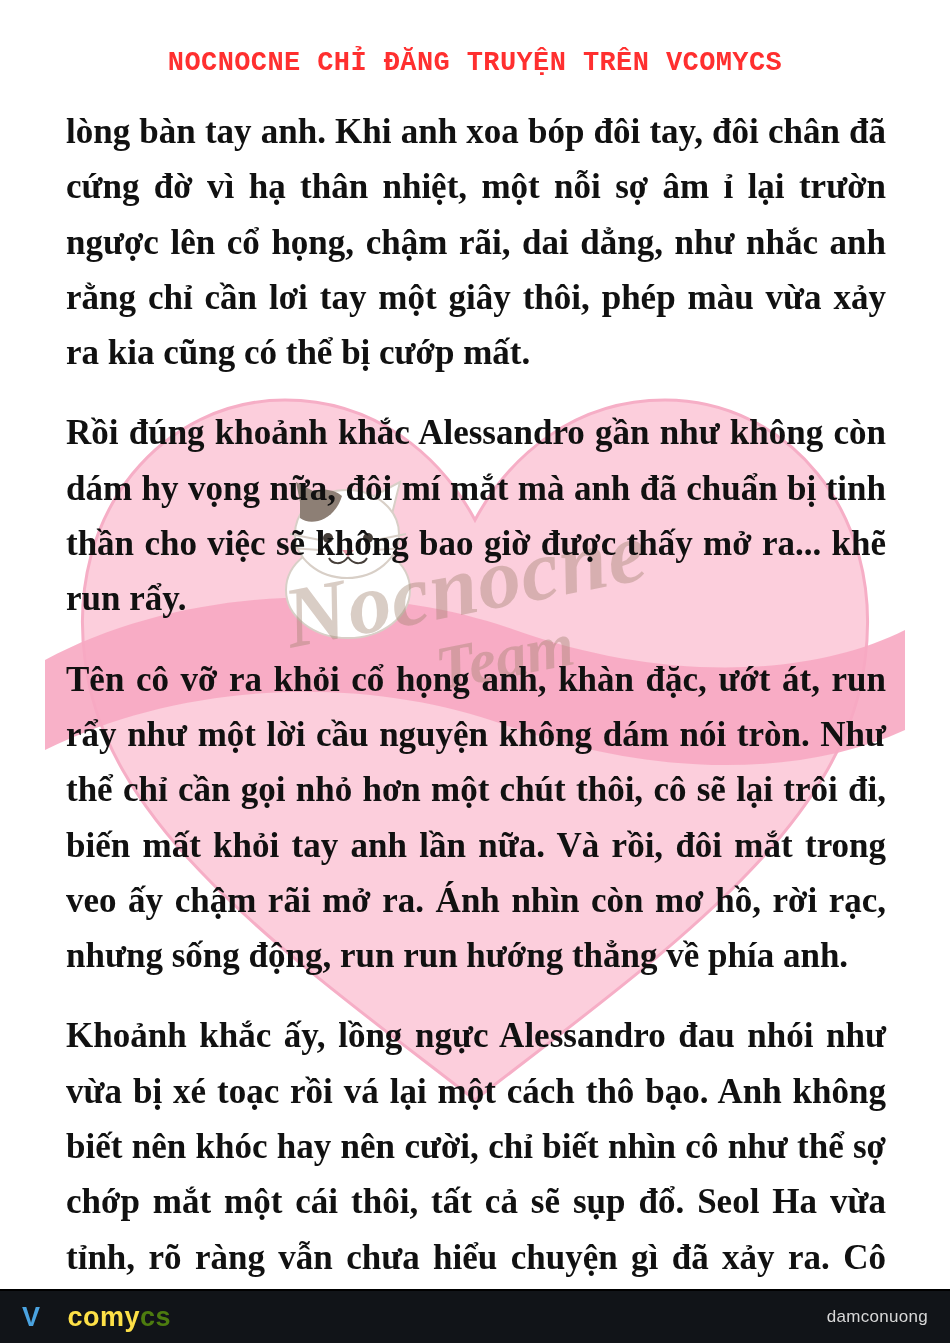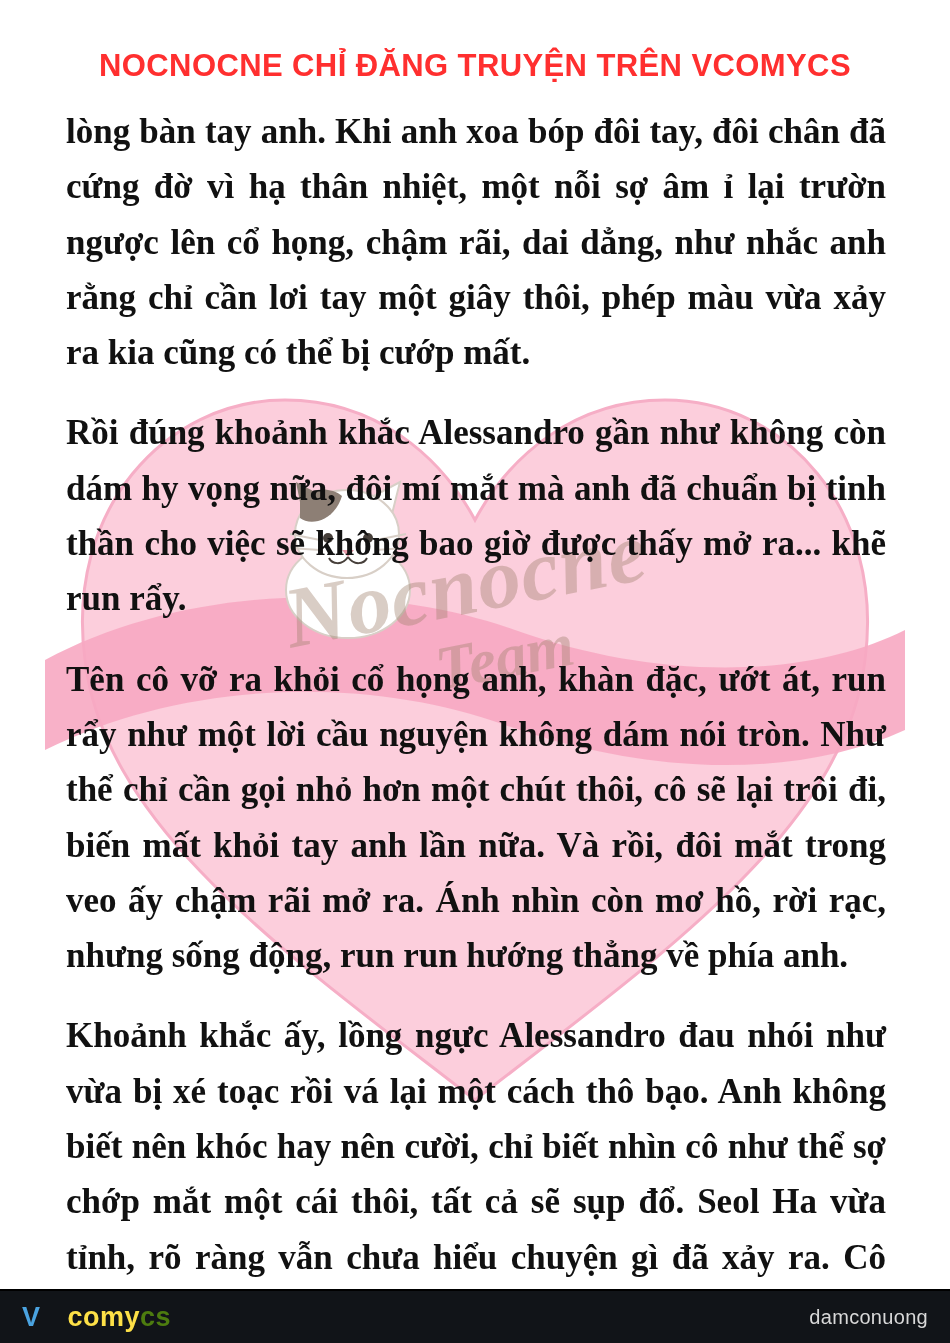--- a/index.html
+++ b/index.html
@@ -72,24 +72,24 @@
     inset: 0;
   }
 
   .banner {
     position: absolute;
     top: 48px;
     left: 0;
     width: 100%;
     text-align: center;
     color: #ff2f2f;
-    font-size: 31px;
+    font-size: 27px;
     font-weight: 700;
     letter-spacing: 0.4px;
-    font-family: Liberation Sans, sans-serif;
+    font-family: Liberation Mono, monospace;
   }
 
   .body-text {
     position: absolute;
     top: 104px;
     left: 66px;
     width: 820px;
     color: #111111;
     font-size: 35px;
     font-weight: 700;
@@ -128,21 +128,21 @@
     font-size: 27px;
     font-weight: 700;
     letter-spacing: 0.5px;
   }
   .footer-logo .v { color: #4aa3e0; }
   .footer-logo .comy { color: #fde047; margin-left: 27px; }
   .footer-logo .cs { color: #4d7c0f; }
   .footer-right {
     color: #d8d8d8;
     font-family: "Liberation Sans", sans-serif;
-    font-size: 20px;
+    font-size: 17px;
     letter-spacing: 0.3px;
   }
   .footer-sep {
     position: absolute;
     left: 0;
     bottom: 52px;
     width: 100%;
     height: 2px;
     background: #000000;
   }

